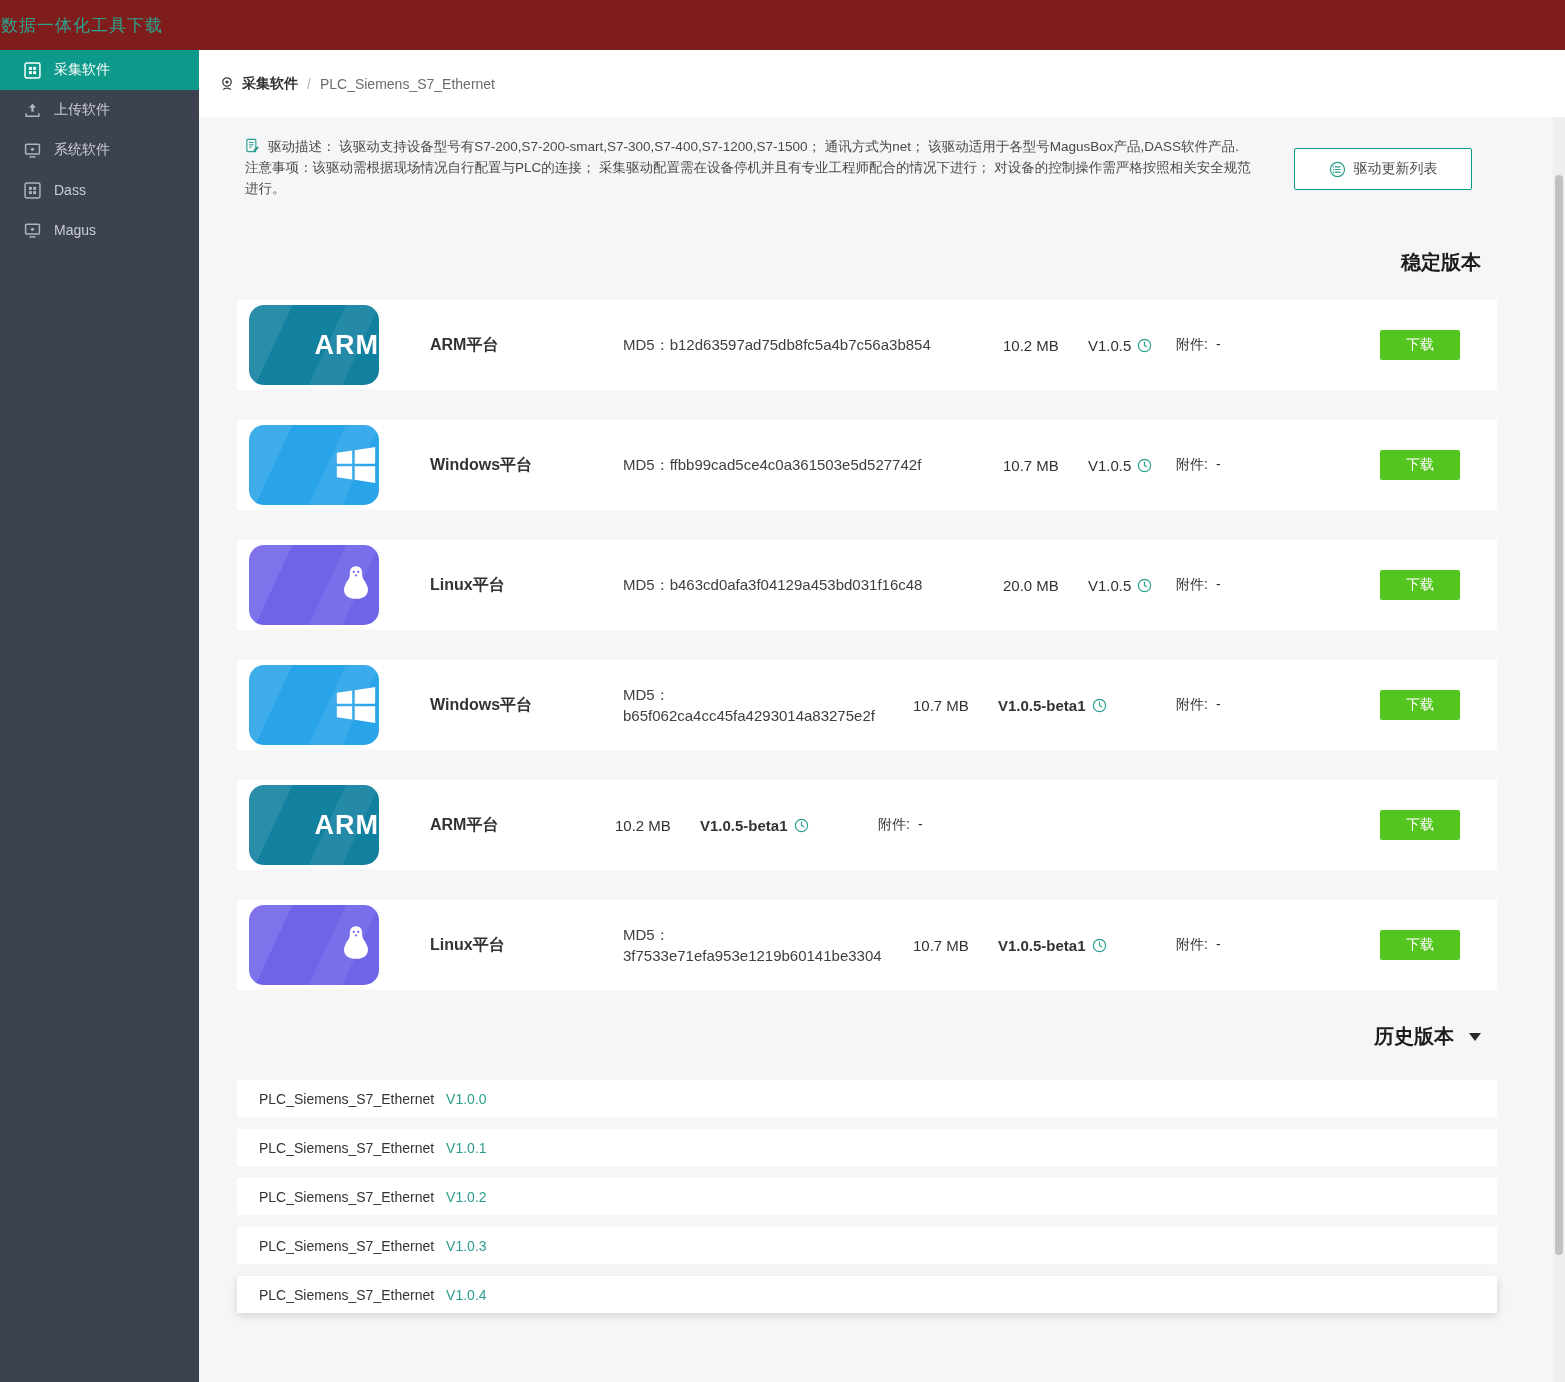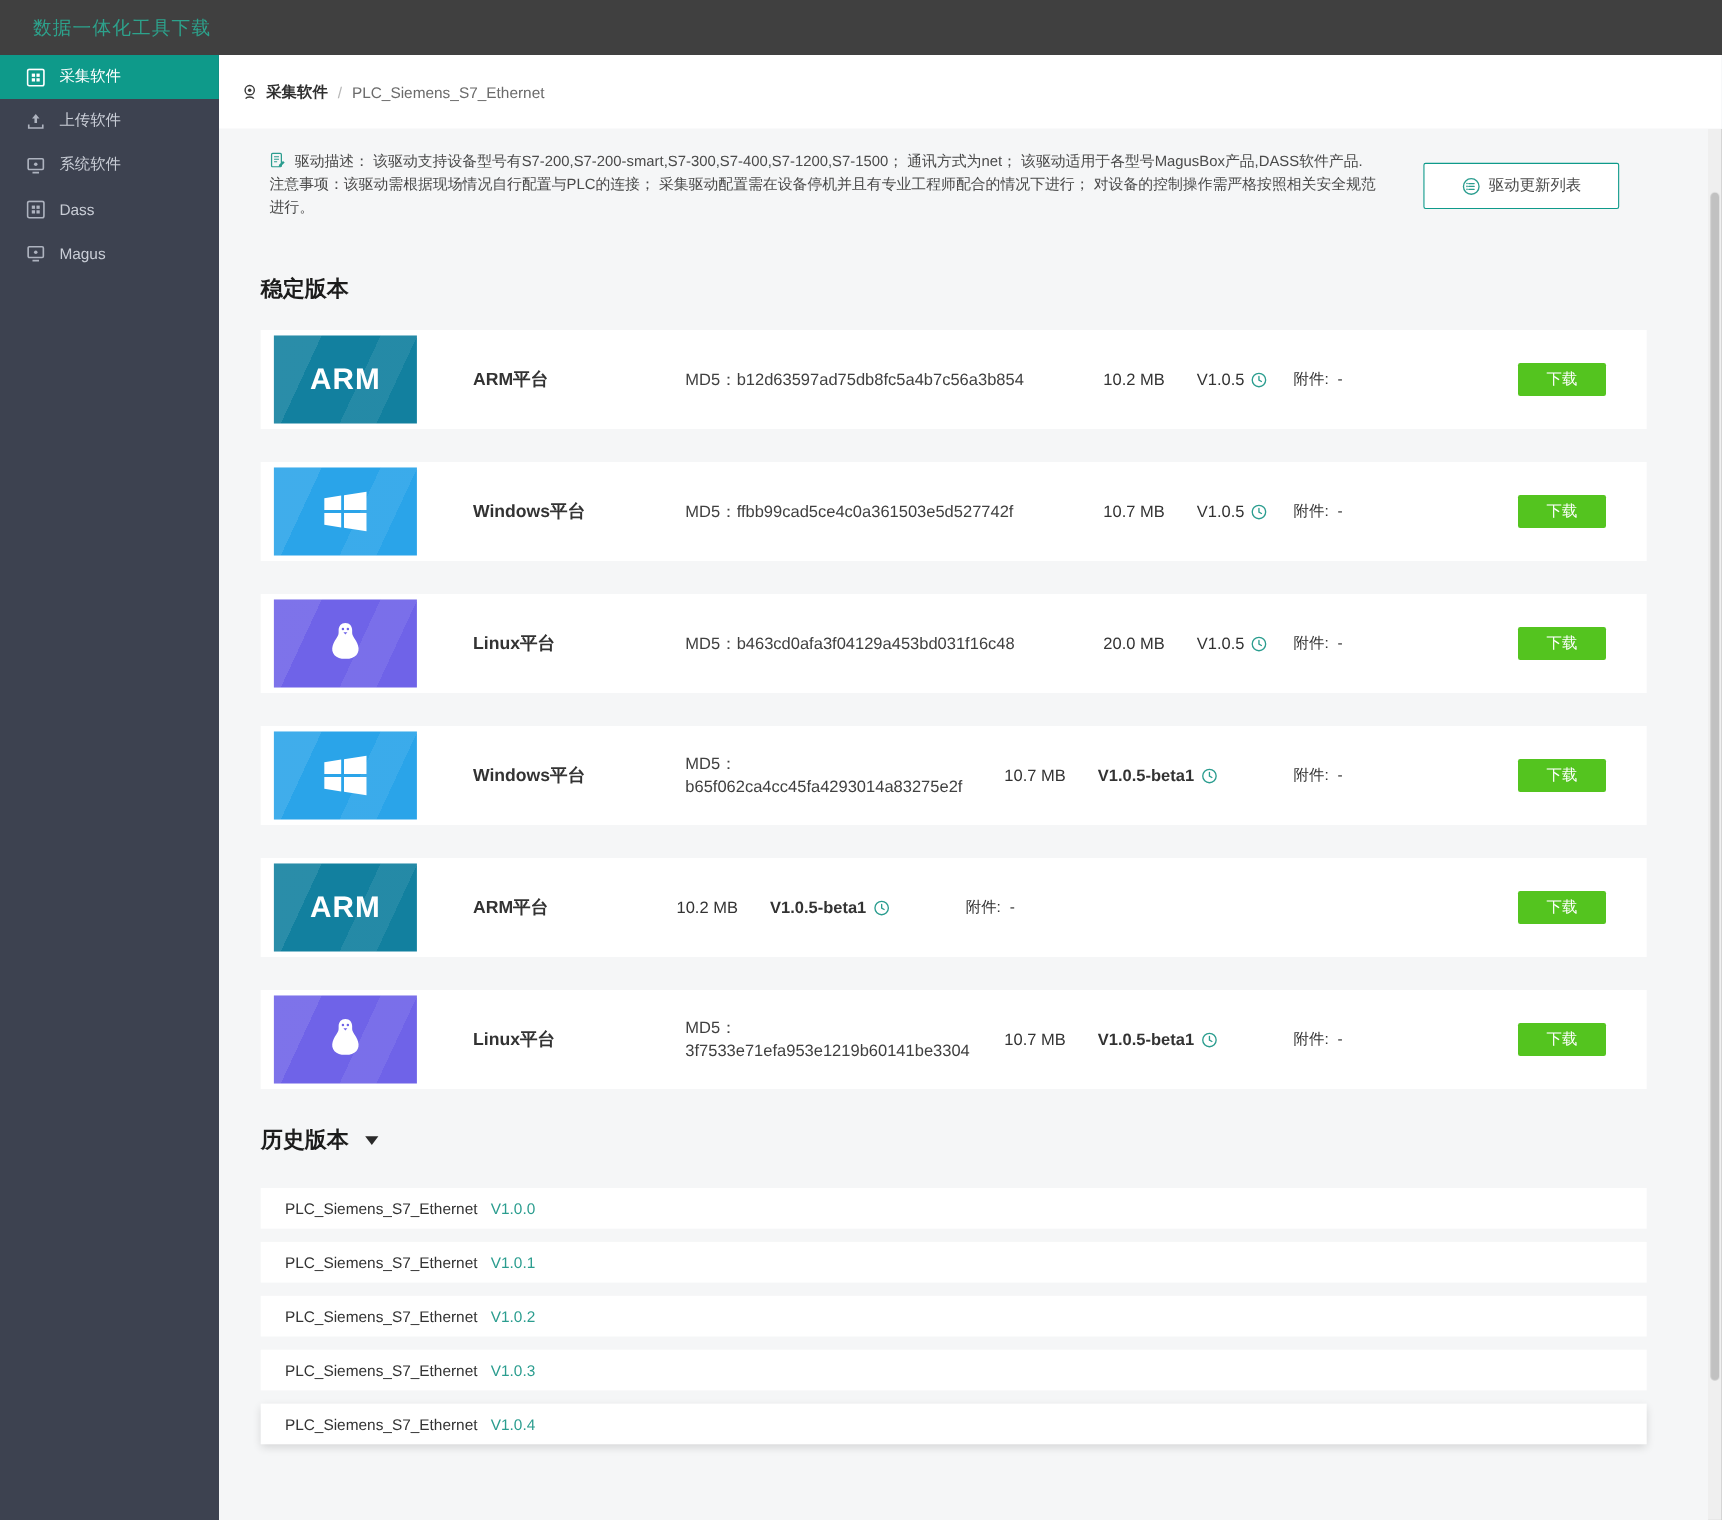--- a/index.html
+++ b/index.html
@@ -1,21 +1,21 @@
 <!DOCTYPE html>
 <html><head>
 <meta charset="utf-8">
 <style>
   * { margin:0; padding:0; box-sizing:border-box; }
   html,body { width:1565px; height:1382px; overflow:hidden;
     font-family:"Liberation Sans","DejaVu Sans",sans-serif; background:#f5f6f7; }
 
   
   .app-header { position:fixed; top:0; left:0; width:1565px; height:50px;
-    background:#404040; display:flex; align-items:center; padding-left:30px; z-index:30; }
+    background:#7f1d1d; display:flex; align-items:center; padding-left:1px; z-index:30; }
   .app-title { color:#2da28c; font-size:17px; letter-spacing:1px; }
 
   
   .sidebar { position:fixed; top:50px; left:0; width:199px; height:1332px;
     background:#3d4250; z-index:20; }
   .side-item { height:40px; display:flex; align-items:center; padding-left:24px;
     color:#c9cdd6; font-size:14px; cursor:pointer; }
   .side-item .side-icon { width:17px; height:17px; margin-right:13px; display:inline-flex; color:#aeb3bf; }
   .side-item.active { background:#0e9a8a; color:#ffffff; }
   .side-item.active .side-icon { color:#ffffff; }
@@ -38,31 +38,31 @@
   .desc-row { display:flex; margin-top:9px; }
   .desc-text { width:1008px; font-size:13.5px; line-height:21px; color:#4a4a4a; }
   .desc-text .mini-icon { vertical-align:-2px; display:inline-block; }
   .desc-label { color:#4a4a4a; }
   .btn-update-list { margin-left:auto; margin-right:25px; margin-top:12px; width:178px; height:42px;
     background:#ffffff; border:1px solid #0e9a8a; border-radius:2px; display:flex; align-items:center;
     justify-content:center; font-size:14px; color:#4a4a4a; cursor:pointer; gap:8px;
     font-family:inherit; }
   .btn-update-list svg { width:17px; height:17px; color:#2b9d8f; flex:none; }
 
-  .section-title { font-size:20px; font-weight:bold; color:#1c1c1c; margin:46px 0 24px;
-    display:flex; align-items:center; }
+  .section-title { font-size:20px; font-weight:bold; color:#1c1c1c; margin:46px 16px 24px;
+    display:flex; align-items:center;justify-content:flex-end; }
   .caret-down { width:0; height:0; border-left:6px solid transparent; border-right:6px solid transparent;
     border-top:8px solid #2a2a2a; margin-left:15px; display:inline-block; cursor:pointer; }
 
   
   .card { background:#ffffff; height:90px; margin-bottom:30px; display:flex; align-items:center;
     padding:0 37px 0 12px; }
-  .tile { width:130px; height:80px; flex:none; display:flex; align-items:center; justify-content:center;
+  .tile { width:130px; height:80px; flex:none; display:flex; align-items:center; justify-content:flex-end;
     background-image:linear-gradient(115deg, rgba(255,255,255,.10) 0 26%, transparent 26% 58%,
-      rgba(255,255,255,.08) 58% 78%, transparent 78%); }
+      rgba(255,255,255,.08) 58% 78%, transparent 78%);border-radius:15px; }
   .tile-arm { background-color:#12809f; }
   .tile-windows { background-color:#2aa4e9; }
   .tile-linux { background-color:#6f63e8; }
   .arm-text { color:#ffffff; font-size:27px; font-weight:bold; letter-spacing:1px; }
   .tile svg { width:46px; height:42px; }
 
   .cell { font-size:15px; color:#333333; }
   .cell.platform { margin-left:51px; width:185px; font-size:16px; font-weight:bold; color:#333; }
   .cell.md5 { margin-left:8px; width:380px; color:#404040; white-space:nowrap; }
   .cell.md5.wrap { width:290px; white-space:normal; line-height:21px; }

